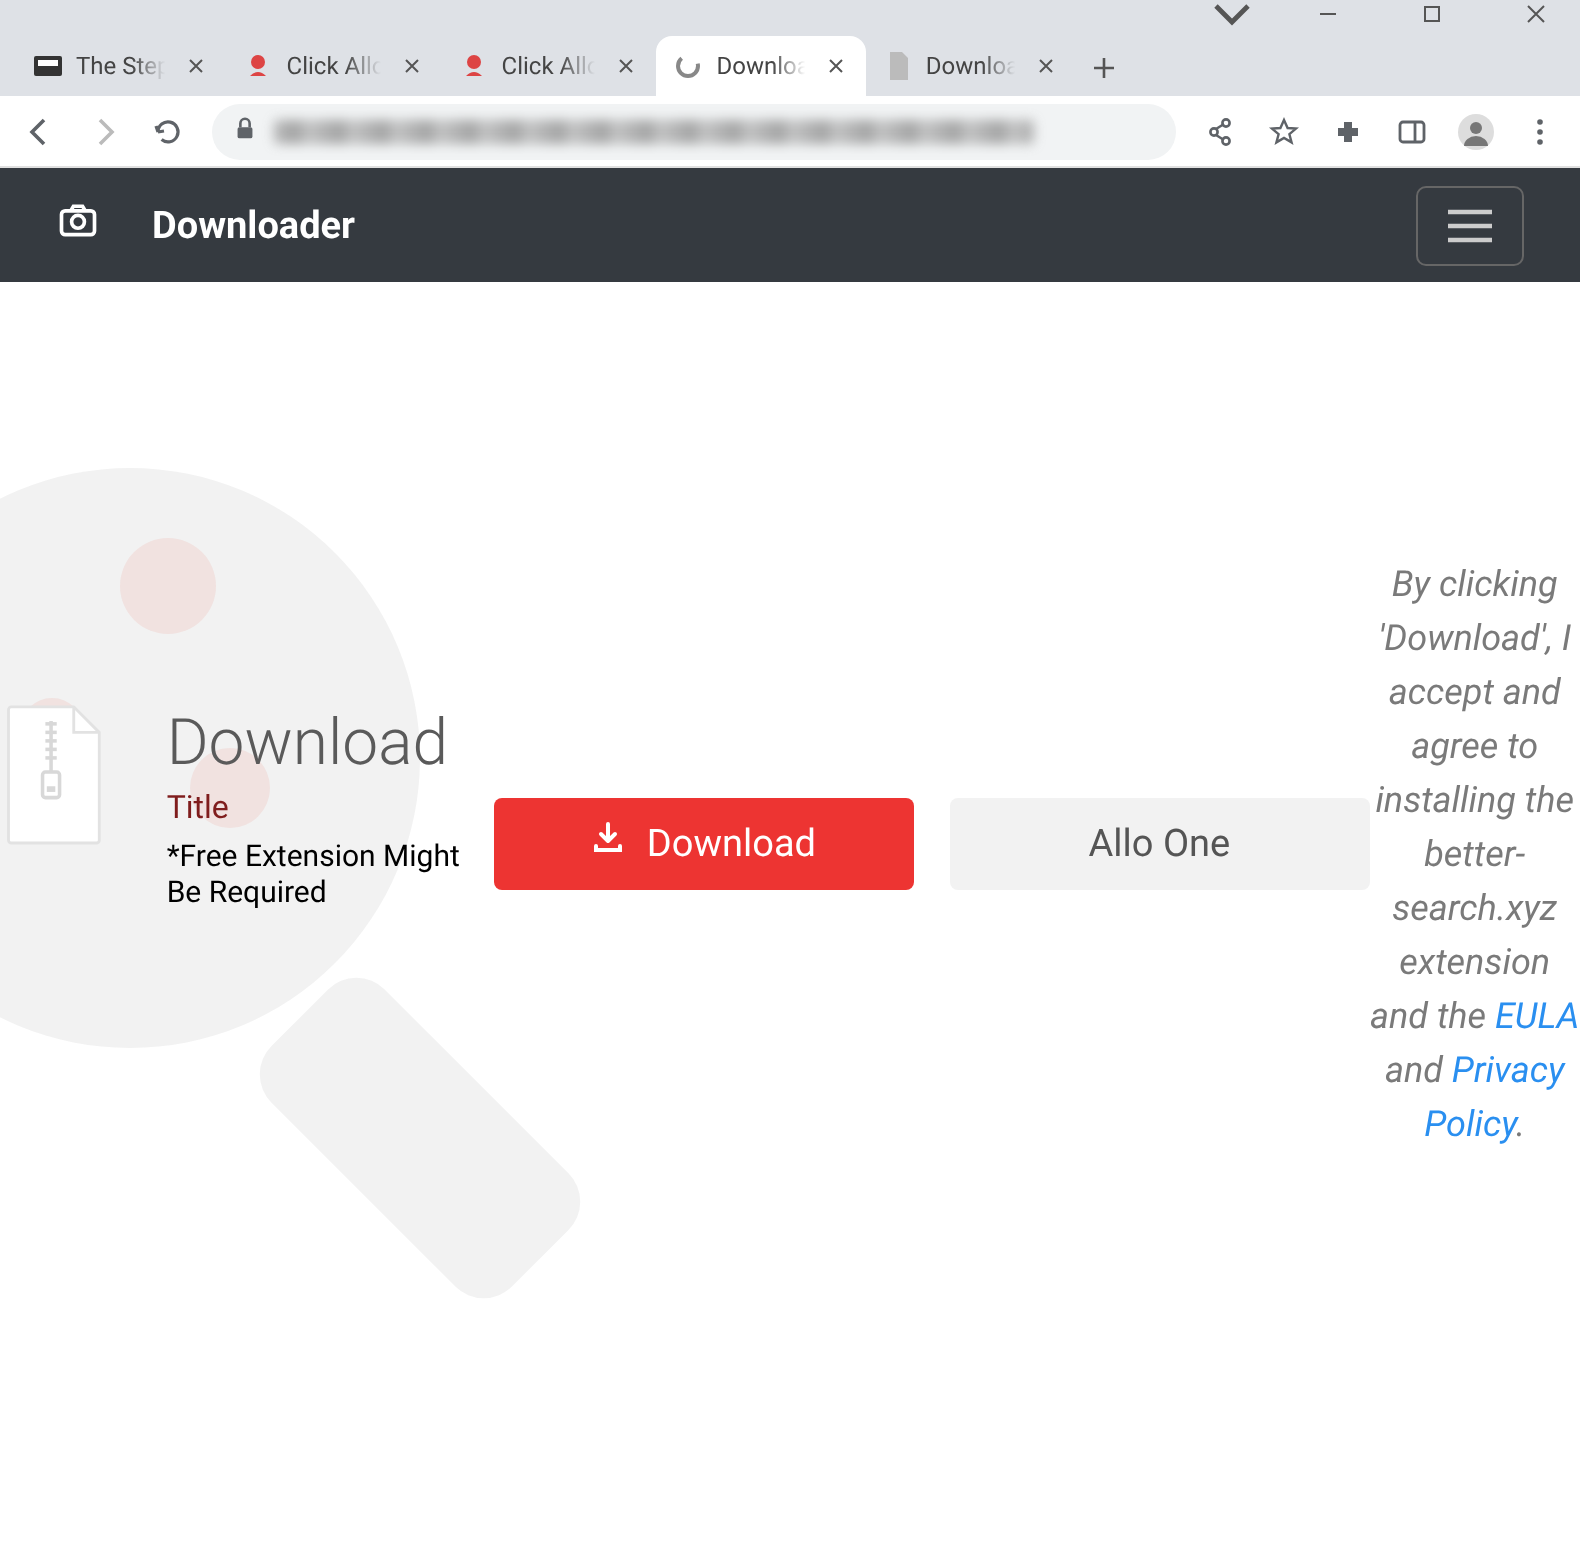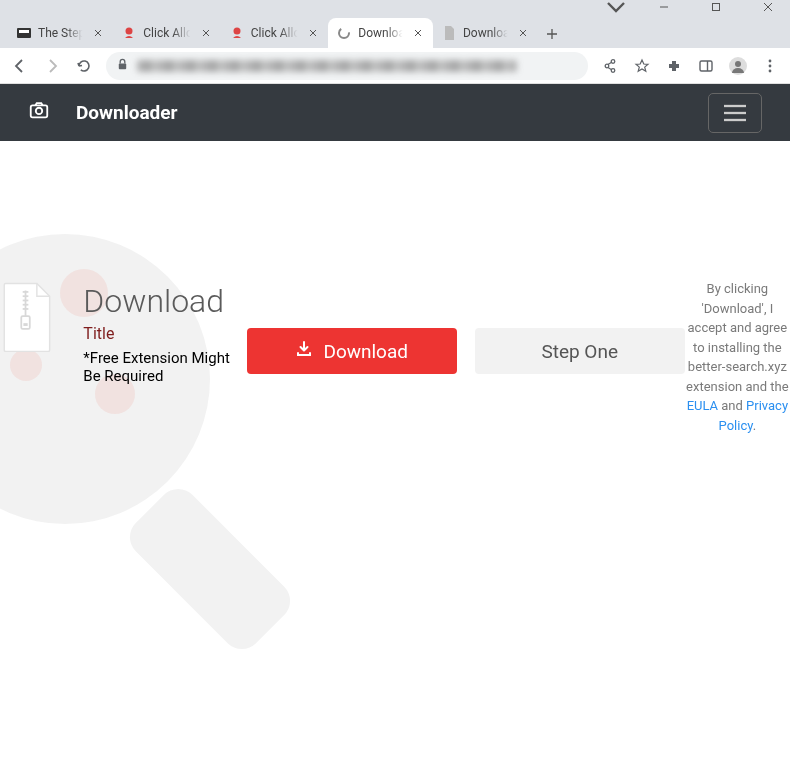--- a/index.html
+++ b/index.html
@@ -52,21 +52,21 @@
     .file-icon { width: 78px; height: 100px; }
     .hero-text h1 { font-size: 32px; font-weight: 300; color: #5a5a5a; margin-bottom: 4px; }
     .hero-text .subtitle { font-size: 16px; color: #7f1d1d; margin-bottom: 6px; }
     .hero-text .note { font-size: 15px; color: #000000; }
     
     .button-row { display: flex; gap: 18px; margin-top: 36px; }
     .btn { width: 210px; height: 46px; border-radius: 4px; display: flex; align-items: center; justify-content: center; font-size: 19px; gap: 10px; cursor: pointer; }
     .btn-primary { background: #ed3432; color: #fff; }
     .btn-secondary { background: #f2f2f2; color: #555; }
     
-    .disclaimer { margin-top: 48px; max-width: 460px; text-align: center; font-size: 13px; color: #7a7a7a; line-height: 1.5; }
+    .disclaimer { margin-top: 48px; max-width: 460px; text-align: center; font-size: 18px; font-style: italic; color: #7a7a7a; line-height: 1.5; }
     .disclaimer a { color: #2a8ff0; text-decoration: none; }
   </style>
 </head>
 <body>
 
 <div class="browser-chrome">
   <div class="titlebar">
     <div class="chev-btn">
       <svg viewBox="0 0 10 10">
           <path d="M1 3 L5 7 L9 3" stroke="currentColor" fill="none" stroke-width="1.2"></path>
@@ -290,21 +290,21 @@
       <div class="btn btn-primary">
         <span>
           <svg width="18" height="18" viewBox="0 0 18 18" fill="#fff">
               <path d="M9 2 v8 M5.5 7 L9 10.5 12.5 7" stroke="#fff" stroke-width="2" fill="none" stroke-linecap="round" stroke-linejoin="round"></path>
               <path d="M3 13 v2 h12 v-2" stroke="#fff" stroke-width="2" fill="none" stroke-linecap="round"></path>
             </svg>
         </span>
         <span>Download</span>
       </div>
       <div class="btn btn-secondary">
-        <span>Step One</span>
+        <span>Allo One</span>
       </div>
     </div>
 
     <div class="disclaimer">
       <span>By clicking 'Download', I accept and agree to installing the better-search.xyz extension and the </span><a href="#">EULA</a><span> and </span><a href="#">Privacy Policy</a><span>.</span>
     </div>
   </div>
 </div>
 
 </body></html>

